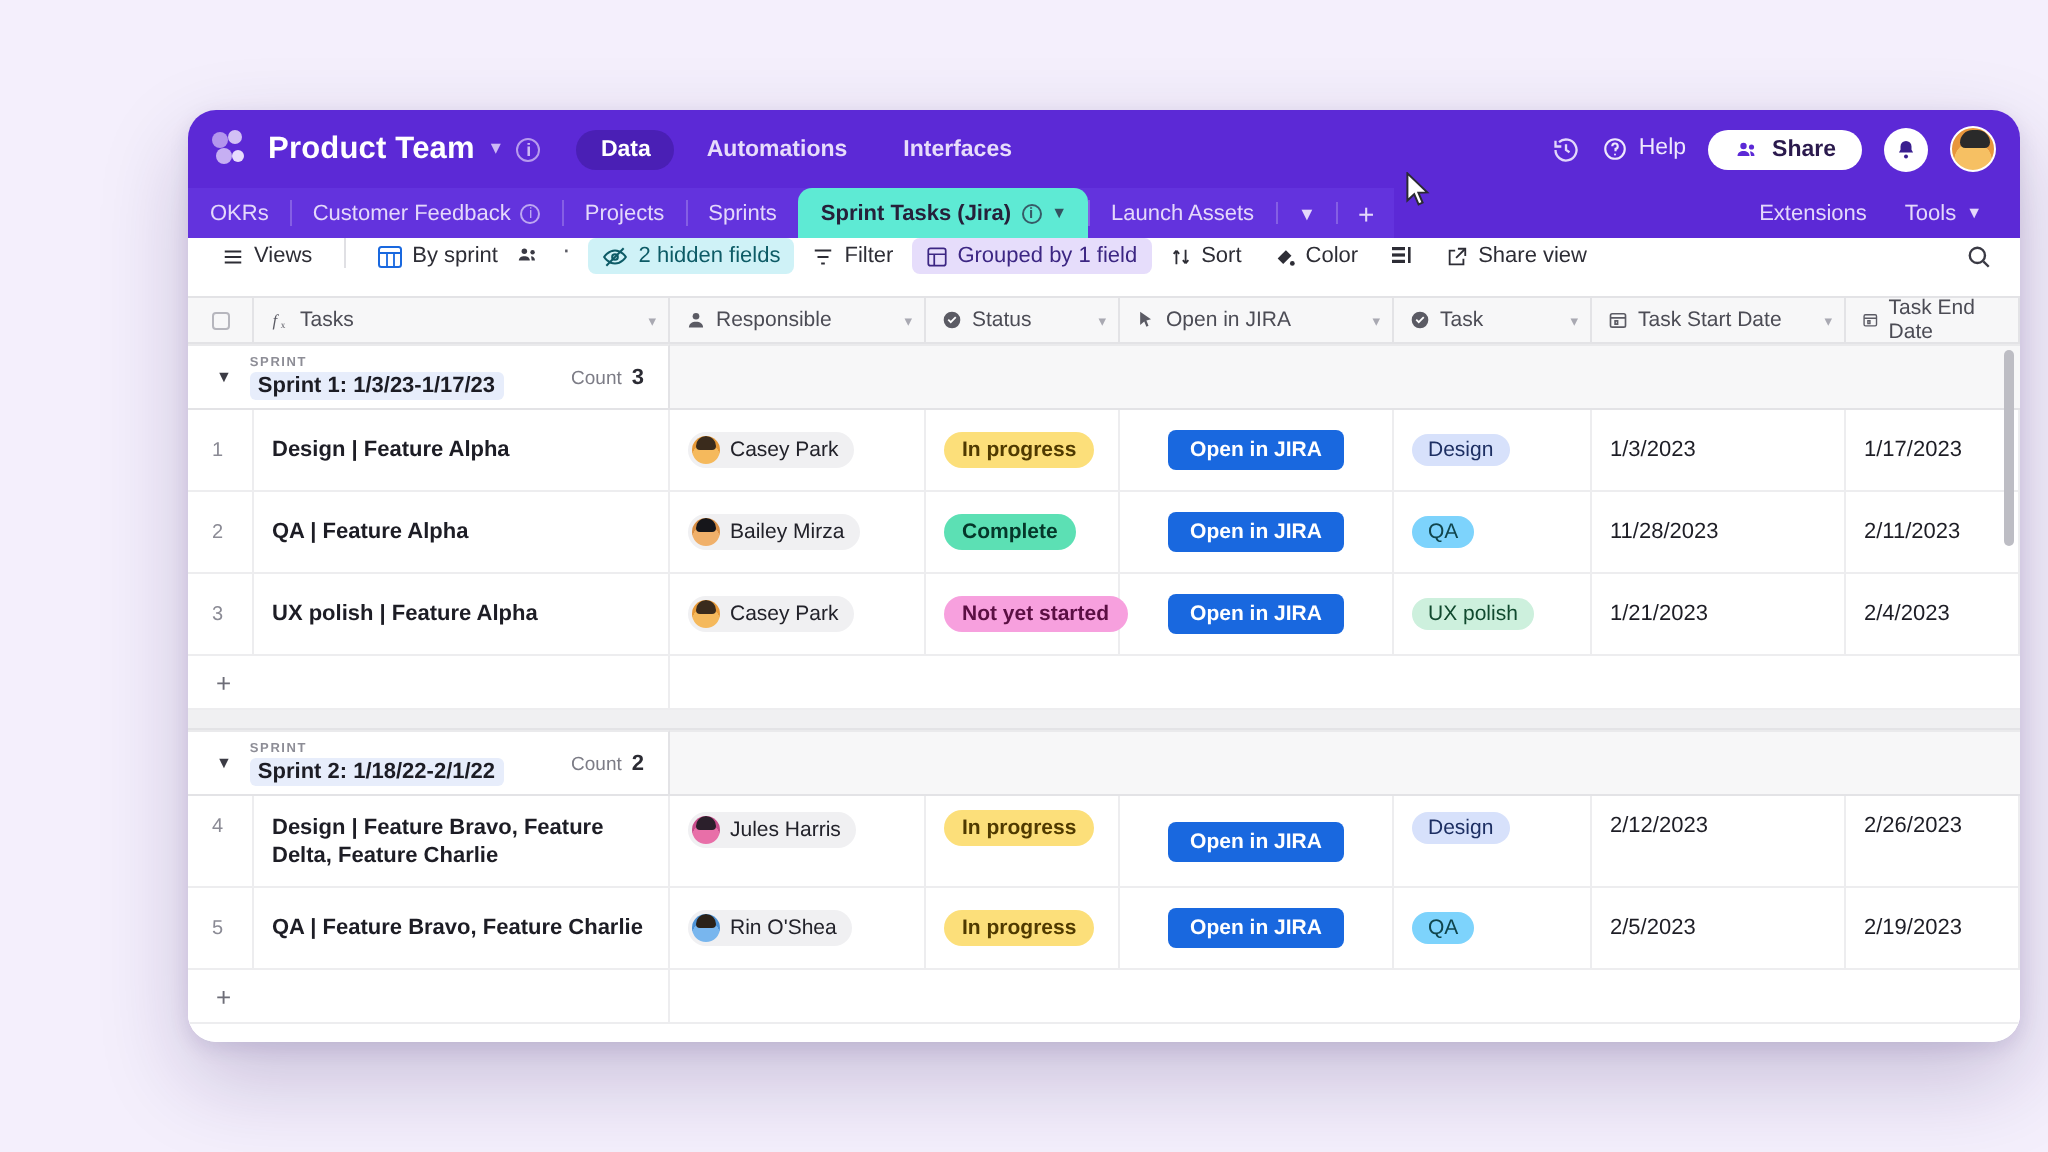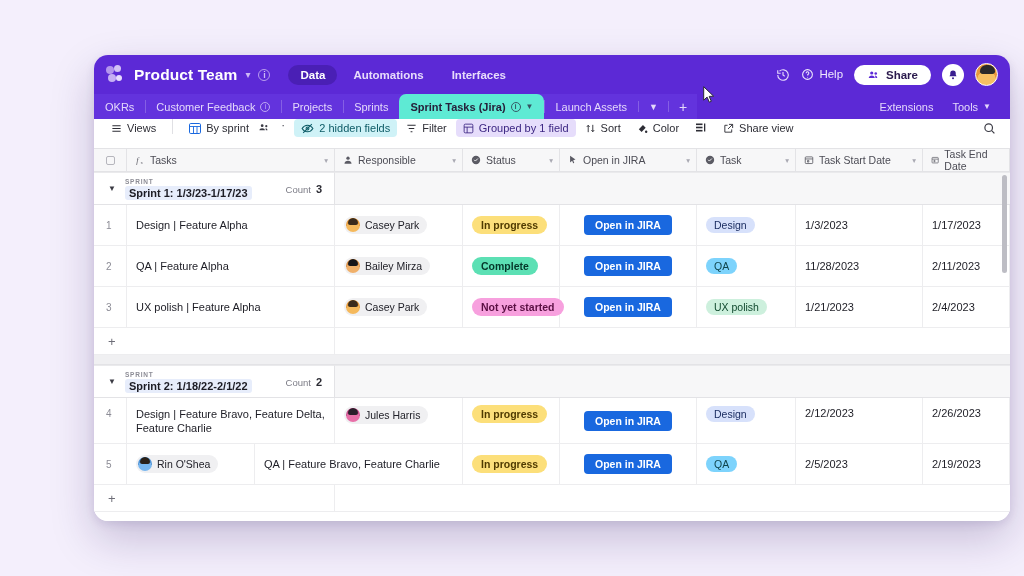--- a/index.html
+++ b/index.html
@@ -171,21 +171,21 @@
     display: flex; align-items: stretch; background: #fff;
     border-bottom: 1px solid #ededef; min-height: 41px;
   }
   .datarow.tall { min-height: 46px; }
   .cell {
     display: flex; align-items: center; padding: 0 9px;
     border-right: 1px solid #ededef; font-size: 11px; color: #1d1d25;
     flex: 0 0 auto;
   }
   .cell.num { justify-content: flex-start; color: #8b8b95; font-size: 10px; padding-left: 12px;}
-  .cell.tasktxt { line-height: 14px; }
+  .cell.tasktxt { line-height: 14px; font-weight: bold; }
   .chip-person {
     display: inline-flex; align-items: center; gap: 5px;
     background: #f0f0f2; border-radius: 10px; padding: 2px 8px 2px 2px;
     font-size: 10.5px; color: #22222a;
   }
   .pav { width: 14px; height: 14px; border-radius: 50%; position: relative; overflow: hidden; flex:0 0 14px;}
   .pav::after { content:""; position:absolute; left:2px; top:0; width:10px; height:7px; border-radius: 5px 5px 2px 2px; }
   .pav.casey { background: radial-gradient(circle at 50% 80%, #f5b95c 0 55%, #e79a39 56% 100%); }
   .pav.casey::after { background:#3a2b1c; }
   .pav.bailey { background: radial-gradient(circle at 50% 80%, #f0b06a 0 55%, #d98f45 56% 100%); }
@@ -589,27 +589,27 @@
         </div>
         <div class="cell c-tag" style="align-items:flex-start;padding-top:8px">
           <span class="tag design">Design</span>
         </div>
         <div class="cell c-start" style="align-items:flex-start;padding-top:9px">2/12/2023</div>
         <div class="cell c-end" style="align-items:flex-start;padding-top:9px">2/26/2023</div>
       </div>
 
       <div class="datarow">
         <div class="cell num c-row">5</div>
+        <div class="cell tasktxt c-task">QA | Feature Bravo, Feature Charlie</div>
         <div class="cell c-resp">
           <span class="chip-person">
             <span class="pav rin"></span>
             <span>Rin O'Shea</span>
           </span>
         </div>
-        <div class="cell tasktxt c-task">QA | Feature Bravo, Feature Charlie</div>
         <div class="cell c-status">
           <span class="badge inprogress">In progress</span>
         </div>
         <div class="cell c-jira">
           <span class="jira-btn">Open in JIRA</span>
         </div>
         <div class="cell c-tag">
           <span class="tag qa">QA</span>
         </div>
         <div class="cell c-start">2/5/2023</div>

